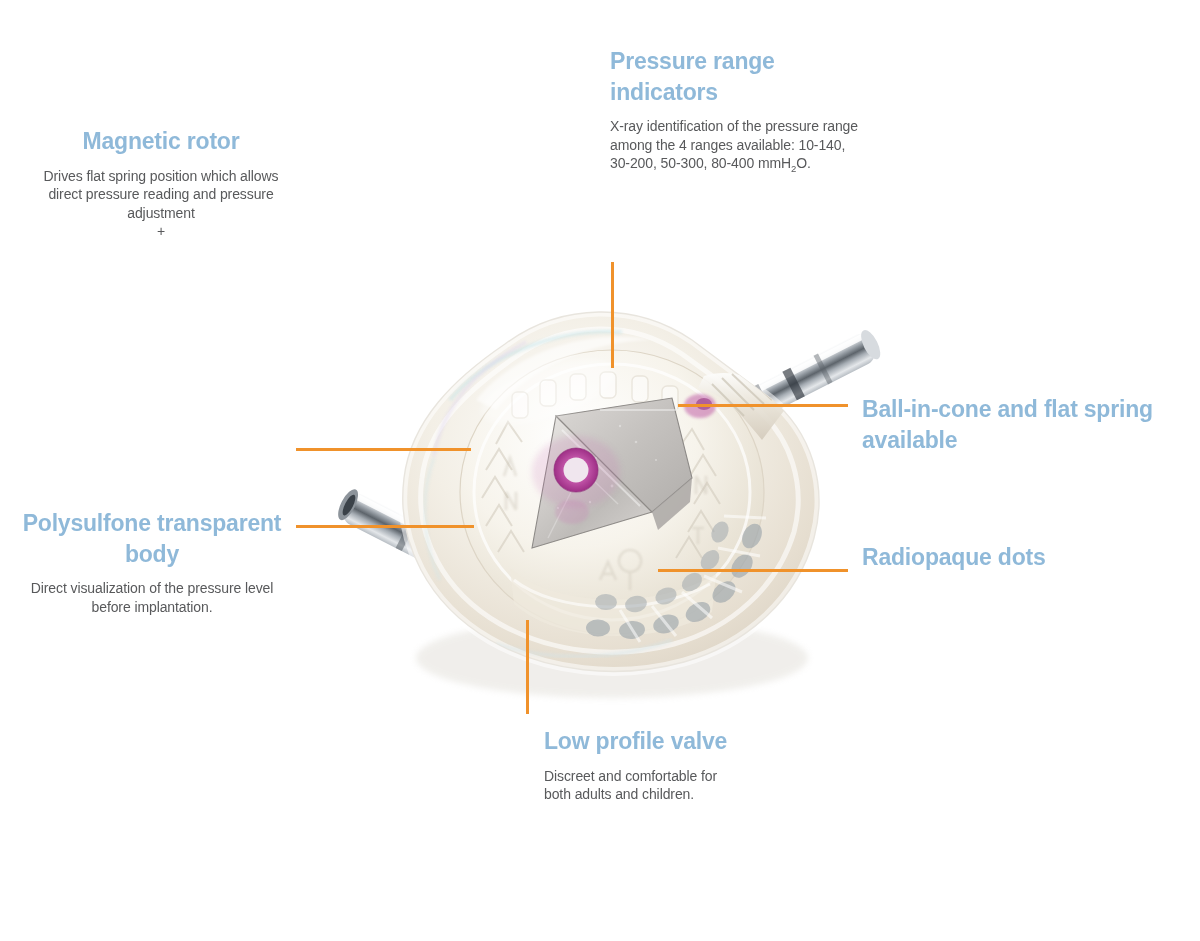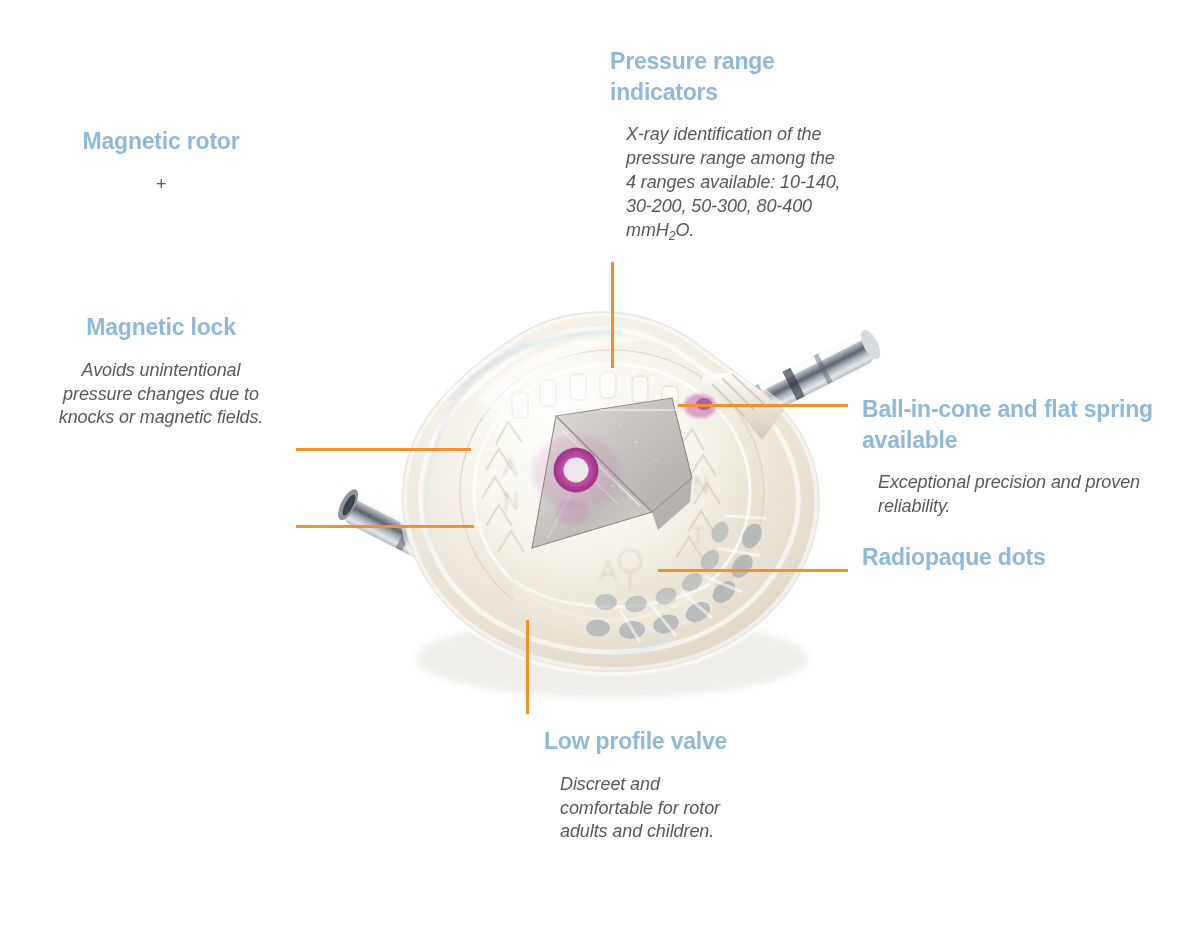--- a/index.html
+++ b/index.html
@@ -18,27 +18,26 @@
   .callout{position:absolute;}
   .callout h3{
     margin:0 0 10px 0;
     color:#8fb9d9;
     font-size:23px;
     line-height:1.33;
     font-weight:bold;
     letter-spacing:-0.2px;
   }
   .callout p{
-    margin:16px;
+    margin:0;
     color:#58595b;
-    font-size:18px;
+    font-size:14px;
     line-height:1.33;
     font-weight:400;
     letter-spacing:-0.1px;
-    font-style:italic;
   }
   .callout.right-align{text-align:center;}
   .callout.left-align{text-align:left;}
   .plus{
     color:#58595b;font-size:19px;line-height:1;
     margin:6px 0 0 0;
   }
   sub{font-size:0.68em;vertical-align:baseline;position:relative;top:4px;}
 
   
@@ -306,36 +305,36 @@
 
   <div class="leader v" style="left:526px;top:620px;height:94px;"></div>
 
   <div class="callout left-align" id="c-pressure">
     <h3>Pressure range indicators</h3>
     <p><span>X-ray identification of the pressure range among the 4 ranges available: 10-140, 30-200, 50-300, 80-400 mmH</span><sub>2</sub><span>O.</span></p>
   </div>
 
   <div class="callout right-align" id="c-rotor">
     <h3>Magnetic rotor</h3>
+    <p>Drives flat spring position which allows direct pressure reading and pressure adjustment</p>
     <p class="plus">+</p>
   </div>
 
-  <div class="callout right-align" id="c-lock">
-    <h3>Magnetic lock</h3>
-    <p>Avoids unintentional pressure changes due to knocks or magnetic fields.</p>
-  </div>
-
+
+  <div class="callout right-align" id="c-poly">
+    <h3>Polysulfone transparent body</h3>
+    <p>Direct visualization of the pressure level before implantation.</p>
+  </div>
 
   <div class="callout left-align" id="c-ball">
     <h3>Ball-in-cone and flat spring available</h3>
-    <p>Exceptional precision and proven reliability.</p>
   </div>
 
   <div class="callout left-align" id="c-radio">
     <h3>Radiopaque dots</h3>
   </div>
 
   <div class="callout left-align" id="c-lowprofile">
     <h3>Low profile valve</h3>
-    <p>Discreet and comfortable for rotor adults and children.</p>
+    <p>Discreet and comfortable for both adults and children.</p>
   </div>
 
 </div>
 
 </body></html>

